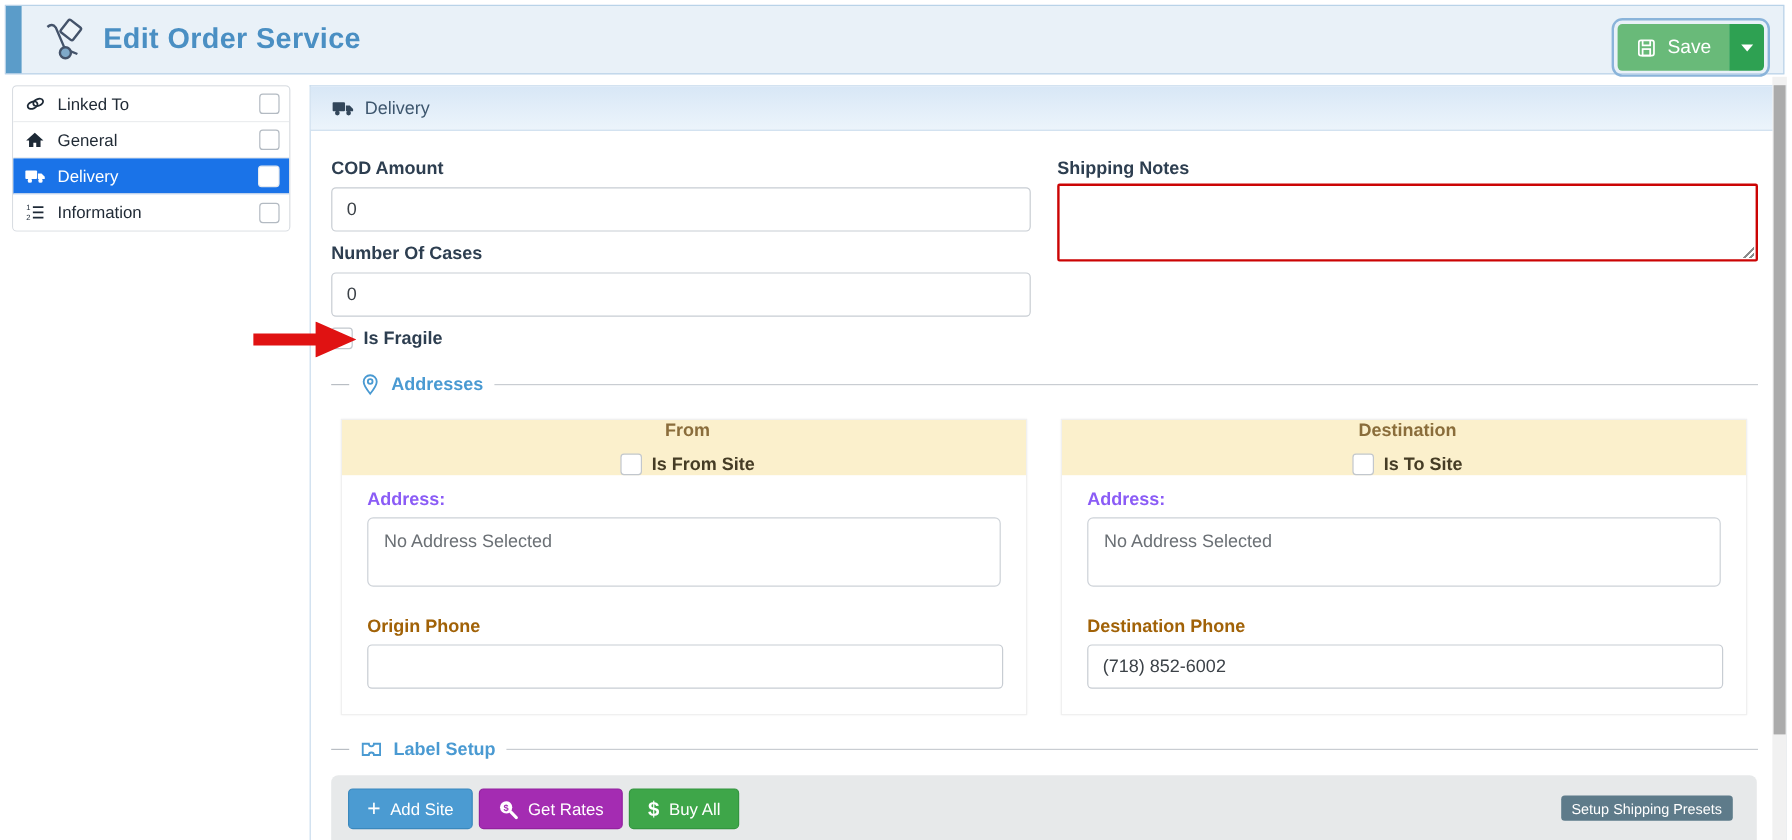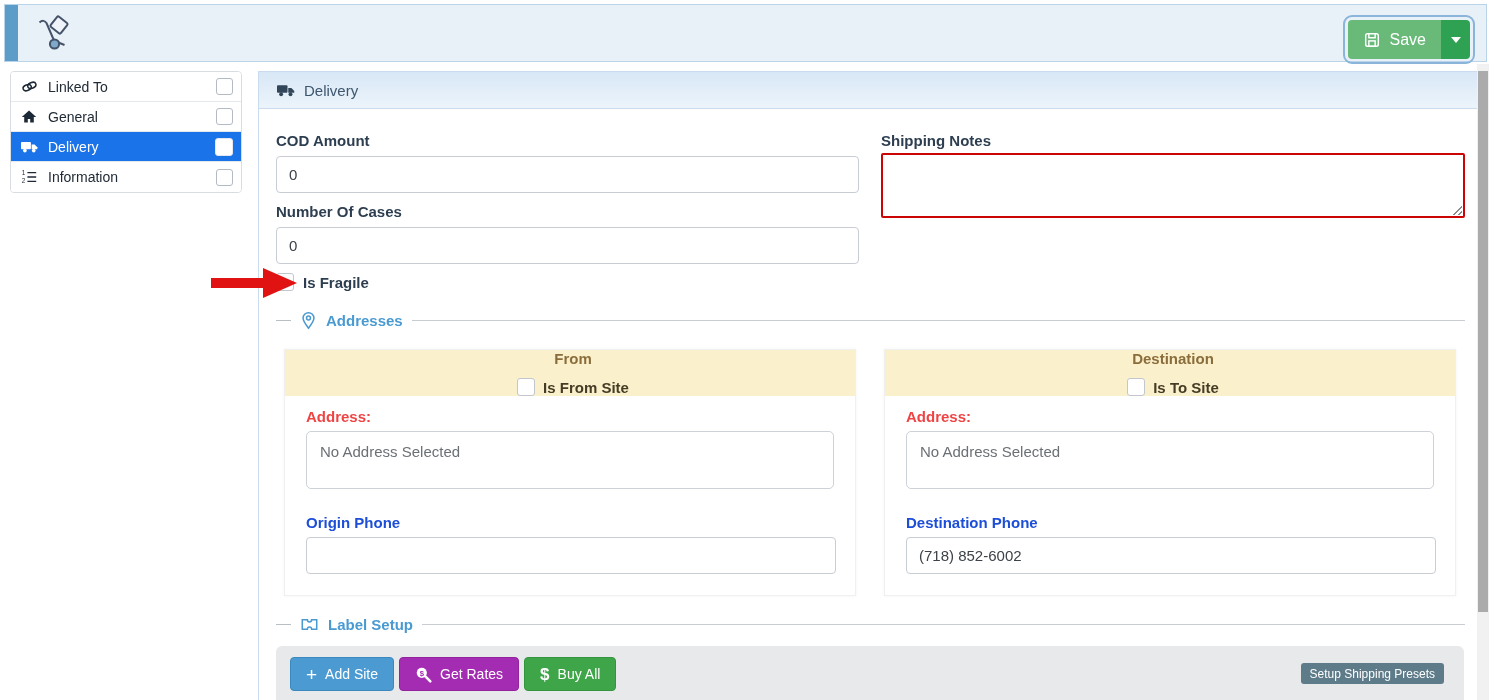--- a/index.html
+++ b/index.html
@@ -73,24 +73,24 @@
   .addr-card { position:absolute; top:277px; width:572px; height:247px; background:#fff;
     border:1px solid #f0f0f0; box-shadow:0 0 3px rgba(0,0,0,.05); }
   .addr-card.from { left:25px; }
   .addr-card.dest { left:625px; }
   .addr-head { height:46px; background:#fbf0cc; display:flex; align-items:center;
     justify-content:space-between; padding:0 15px 0 21px;flex-direction:column; }
   .addr-title { font-size:15px; font-weight:700; color:#8a6d3b; }
   .addr-site { display:flex; align-items:flex-end; gap:8px; }
   .addr-site-label { font-size:15px; font-weight:700; color:#453c25; }
   .addr-body { padding:12px 21px 0 21px; position:relative; }
-  .addr-lbl { font-size:15px; font-weight:700; color:#ef4444; }
+  .addr-lbl { font-size:15px; font-weight:700; color:#8b5cf6; }
   .addr-box { margin-top:6px; height:58px; border:1px solid #cdd2d8; border-radius:5px;
     padding:11px 13px; font-size:15px; color:#6b7075; background:#fff; cursor:pointer; }
-  .phone-lbl { margin-top:25px; font-size:15px; font-weight:700; color:#1d4ed8; }
+  .phone-lbl { margin-top:25px; font-size:15px; font-weight:700; color:#a16207; }
   .phone-inp { margin-top:6px; width:530px; height:37px; border:1px solid #c8cdd3; border-radius:4px;
     padding:0 12px; font-size:15px; color:#3c4248; font-family:"Liberation Sans",sans-serif; }
 
   
   .toolbar { position:absolute; left:17px; top:574px; width:1188px; height:55px;
     background:#e7e9ea; border-radius:6px 6px 0 0; }
   .toolbar-btns { position:absolute; left:14px; top:11px; display:flex; gap:5px; }
   .tb-btn { height:34px; display:flex; align-items:center; gap:8px; padding:0 15px;
     color:#fff; font-size:14px; border-radius:4px; border:1px solid transparent; cursor:pointer; }
   .btn-addcase { background:#4b9bd2; border-color:#3a88bd; }
@@ -114,20 +114,21 @@
     <div class="top-accent"></div>
     <div class="top-title-wrap">
       <span style="display:flex;">
         <svg width="38" height="38" viewBox="0 0 38 38">
           <rect x="17.5" y="4.5" width="13" height="13" rx="1.5" transform="rotate(38 24 11)" fill="#eef4f9" stroke="#44536a" stroke-width="2"></rect>
           <path d="M4.5 8.5 q4 -3.5 7 0.5 l7.5 17.5" fill="none" stroke="#44536a" stroke-width="2"></path>
           <path d="M21 27.5 l8.5 3.5" fill="none" stroke="#44536a" stroke-width="2"></path>
           <circle cx="19.5" cy="30" r="4.6" fill="#7fa9c9" stroke="#44536a" stroke-width="2"></circle>
         </svg>
       </span>
+      <span class="top-title">Edit Order Service</span>
     </div>
     <div class="save-group">
       <div class="save-main">
         <span style="display:flex;">
           <svg width="18" height="18" viewBox="0 0 20 20" fill="none" stroke="#fff" stroke-width="1.6">
             <rect x="3" y="3" width="14" height="14" rx="2"></rect>
             <path d="M6.5 3 v4.5 h7 V3"></path>
             <rect x="6.5" y="11" width="7" height="6"></rect>
           </svg>
         </span>

